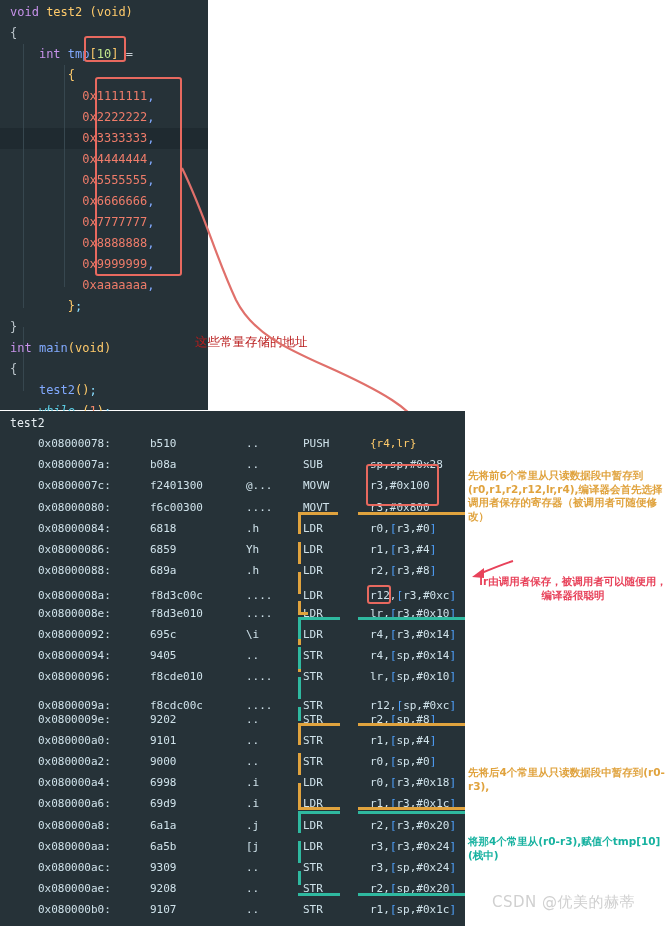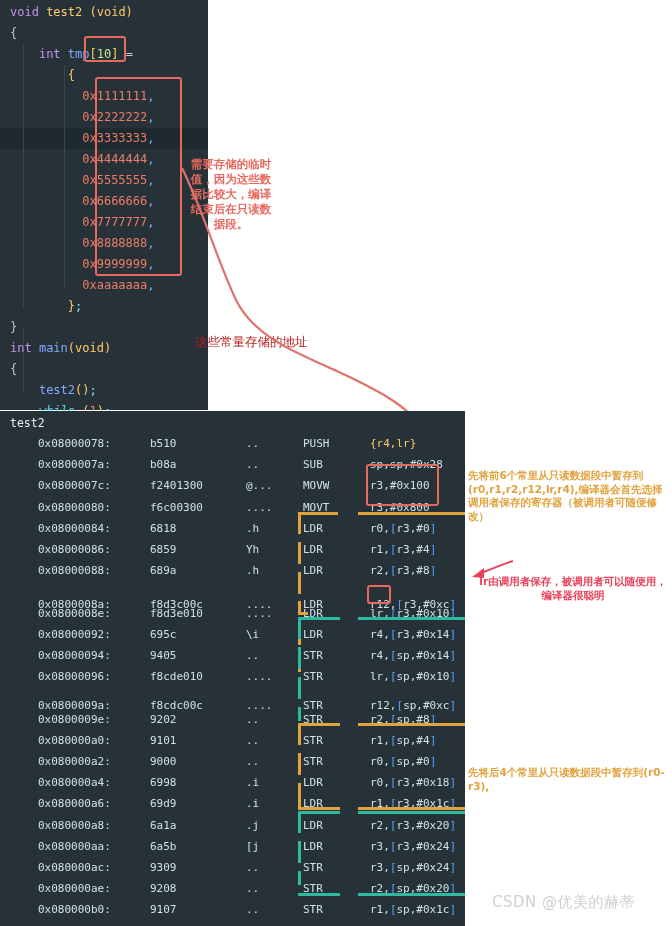--- a/index.html
+++ b/index.html
@@ -154,21 +154,20 @@
         <div class="cl" style="left: 10px; top: 359px;"><span class="brace">{</span></div>
         <div class="cl" style="left: 10px; top: 380px;"><span>    </span><span class="fn">test2</span><span class="punct">()</span><span class="semi">;</span></div>
         <div class="cl" style="left: 10px; top: 401px;"><span>    </span><span class="kw-it">while</span><span> </span><span class="punct">(</span><span class="num">1</span><span class="punct">)</span><span class="semi">;</span></div>
         <div class="cl" style="left: 10px; top: 422px;"><span class="brace">}</span></div>
       </div>
   </div>
 
   <div class="redbox" style="left:84px; top:36px; width:42px; height:26px;"></div>
   <div class="redbox" style="left:95px; top:77px; width:87px; height:199px;"></div>
 
-  <div class="ann" id="ann-temp">需要存储的临时值，因为这些数据比较大，编译结束后在只读数据段。</div>
   <div class="ann" id="ann-addr">这些常量存储的地址</div>
 
   <svg class="overlay" width="672" height="500" viewBox="0 0 672 500">
     <path d="M 182,168 C 205,215 215,255 236,300 C 262,352 330,360 392,400 C 420,418 432,440 437,460" stroke="#e0706b" stroke-width="2.2" fill="none"></path>
     <polygon points="437,466 431,452 443,452" fill="#e0706b"></polygon>
   </svg>
 </div>
 
 <div id="disasm">
   <div id="disasm-inner">
@@ -216,21 +215,21 @@
           <span class="c-mn">LDR</span>
           <span class="c-op">r1,<span class="br">[</span>r3,#4<span class="br">]</span></span>
         </div>
         <div class="drow" style="top: 149.2px;">
           <span class="c-addr">0x08000088:</span>
           <span class="c-hex">689a</span>
           <span class="c-asc">.h</span>
           <span class="c-mn">LDR</span>
           <span class="c-op">r2,<span class="br">[</span>r3,#8<span class="br">]</span></span>
         </div>
-        <div class="drow" style="top: 183px;">
+        <div class="drow" style="top: 174px;">
           <span class="c-addr">0x0800008a:</span>
           <span class="c-hex">f8d3c00c</span>
           <span class="c-asc">....</span>
           <span class="c-mn">LDR</span>
           <span class="c-op">r12,<span class="br">[</span>r3,#0xc<span class="br">]</span></span>
         </div>
         <div class="drow" style="top: 191.6px;">
           <span class="c-addr">0x0800008e:</span>
           <span class="c-hex">f8d3e010</span>
           <span class="c-asc">....</span>
@@ -384,20 +383,21 @@
 
     <div class="redbox" style="left:366px; top:53px; width:73px; height:42px;"></div>
     <div class="redbox" style="left:367px; top:174px; width:24px; height:19px;"></div>
   </div>
 </div>
 
 <div id="right-pane">
   <div class="rann" id="rann1">先将前6个常里从只读数据段中暂存到(r0,r1,r2,r12,lr,r4),编译器会首先选择调用者保存的寄存器（被调用者可随便修改）</div>
   <div class="rann" id="rann2">lr由调用者保存，被调用者可以随便用，编译器很聪明</div>
   <div class="rann" id="rann4">先将后4个常里从只读数据段中暂存到(r0-r3),</div>
+  <div class="rann" id="rann5">将那4个常里从(r0-r3),赋值个tmp[10](栈中)</div>
 
   <svg class="overlay" width="207" height="515" viewBox="0 0 207 515">
     <path d="M 48,150 C 38,153 26,158 14,163" stroke="#e8425a" stroke-width="2" fill="none"></path>
     <polygon points="7,166 19,157 19,167" fill="#e8425a"></polygon>
   </svg>
 </div>
 
 <div id="watermark">CSDN @优美的赫蒂</div>
 
 </body></html>

